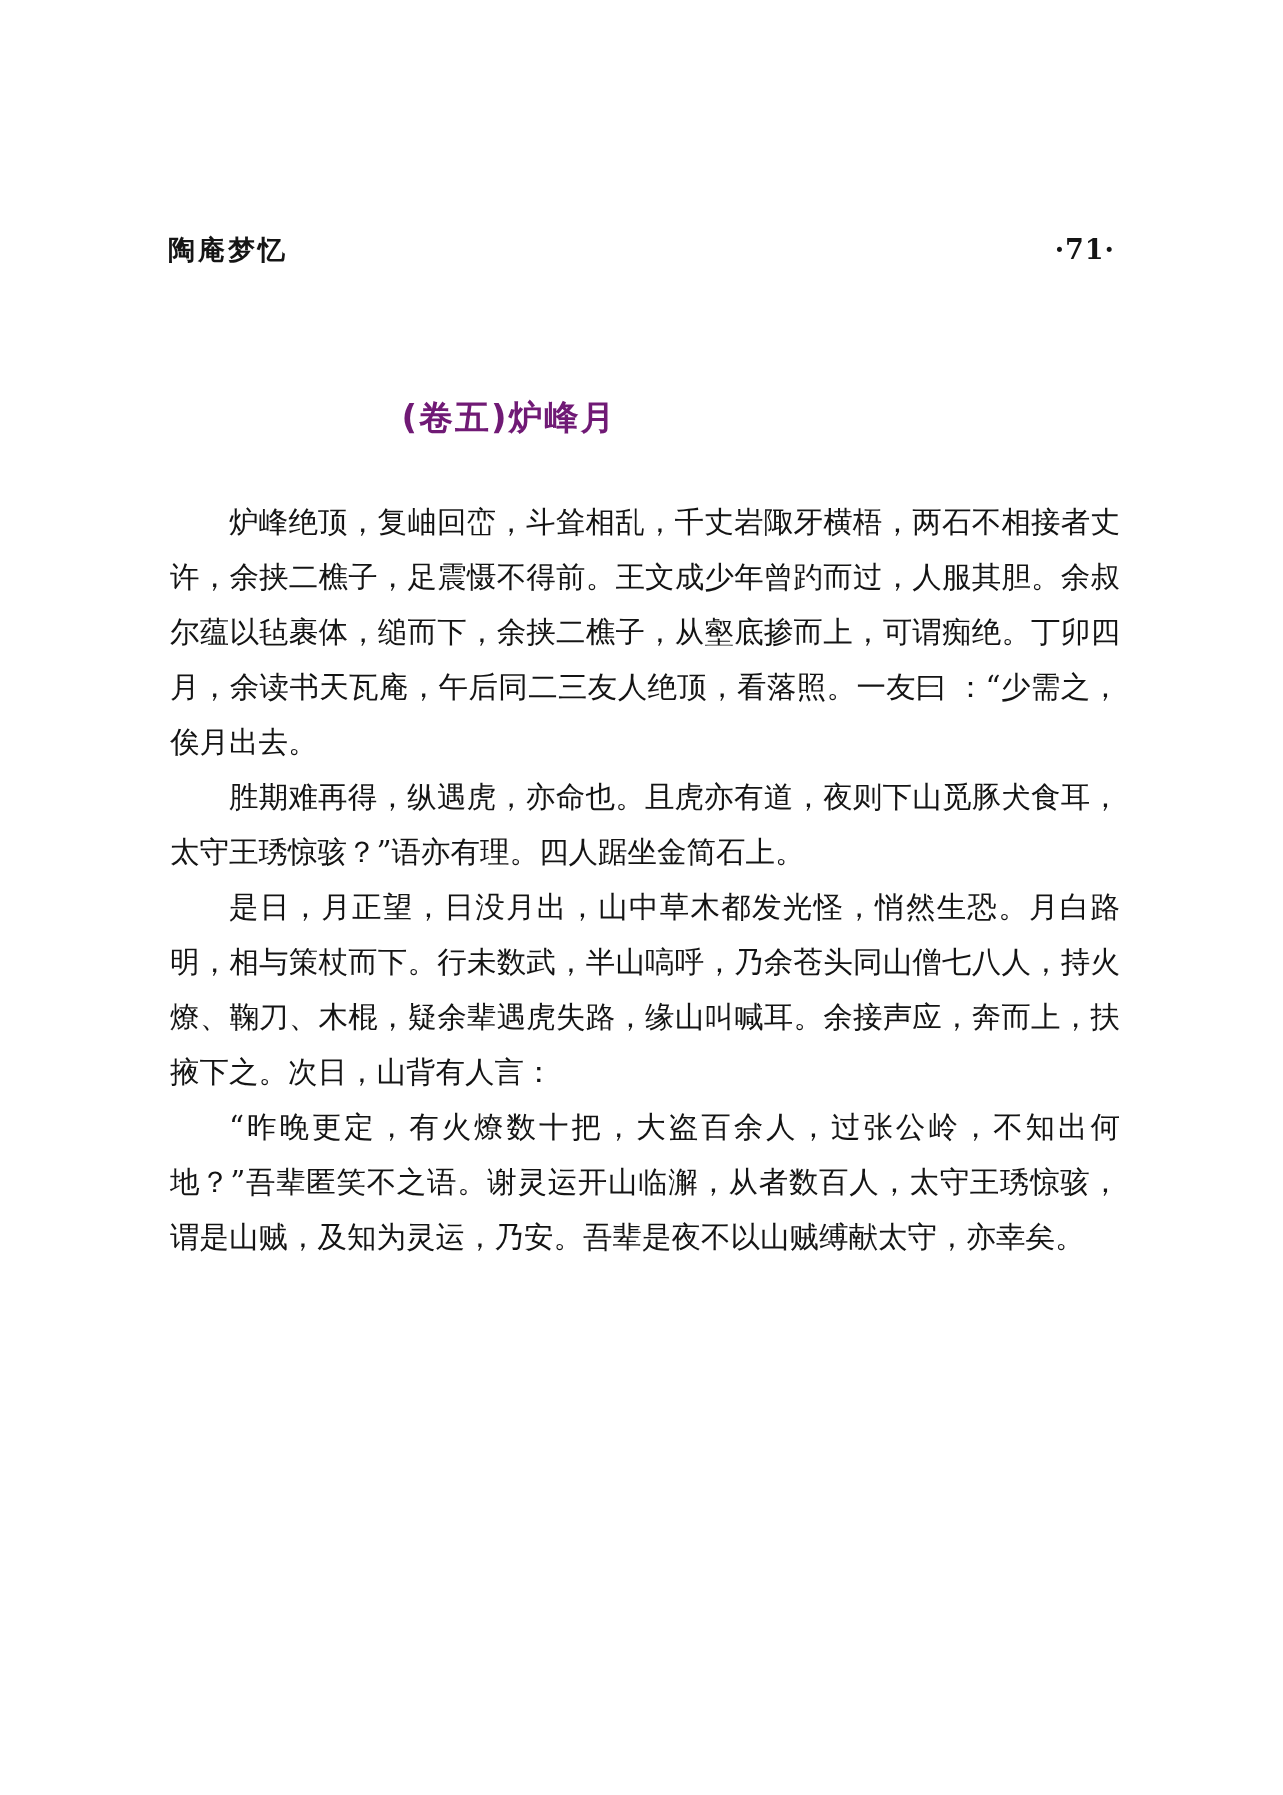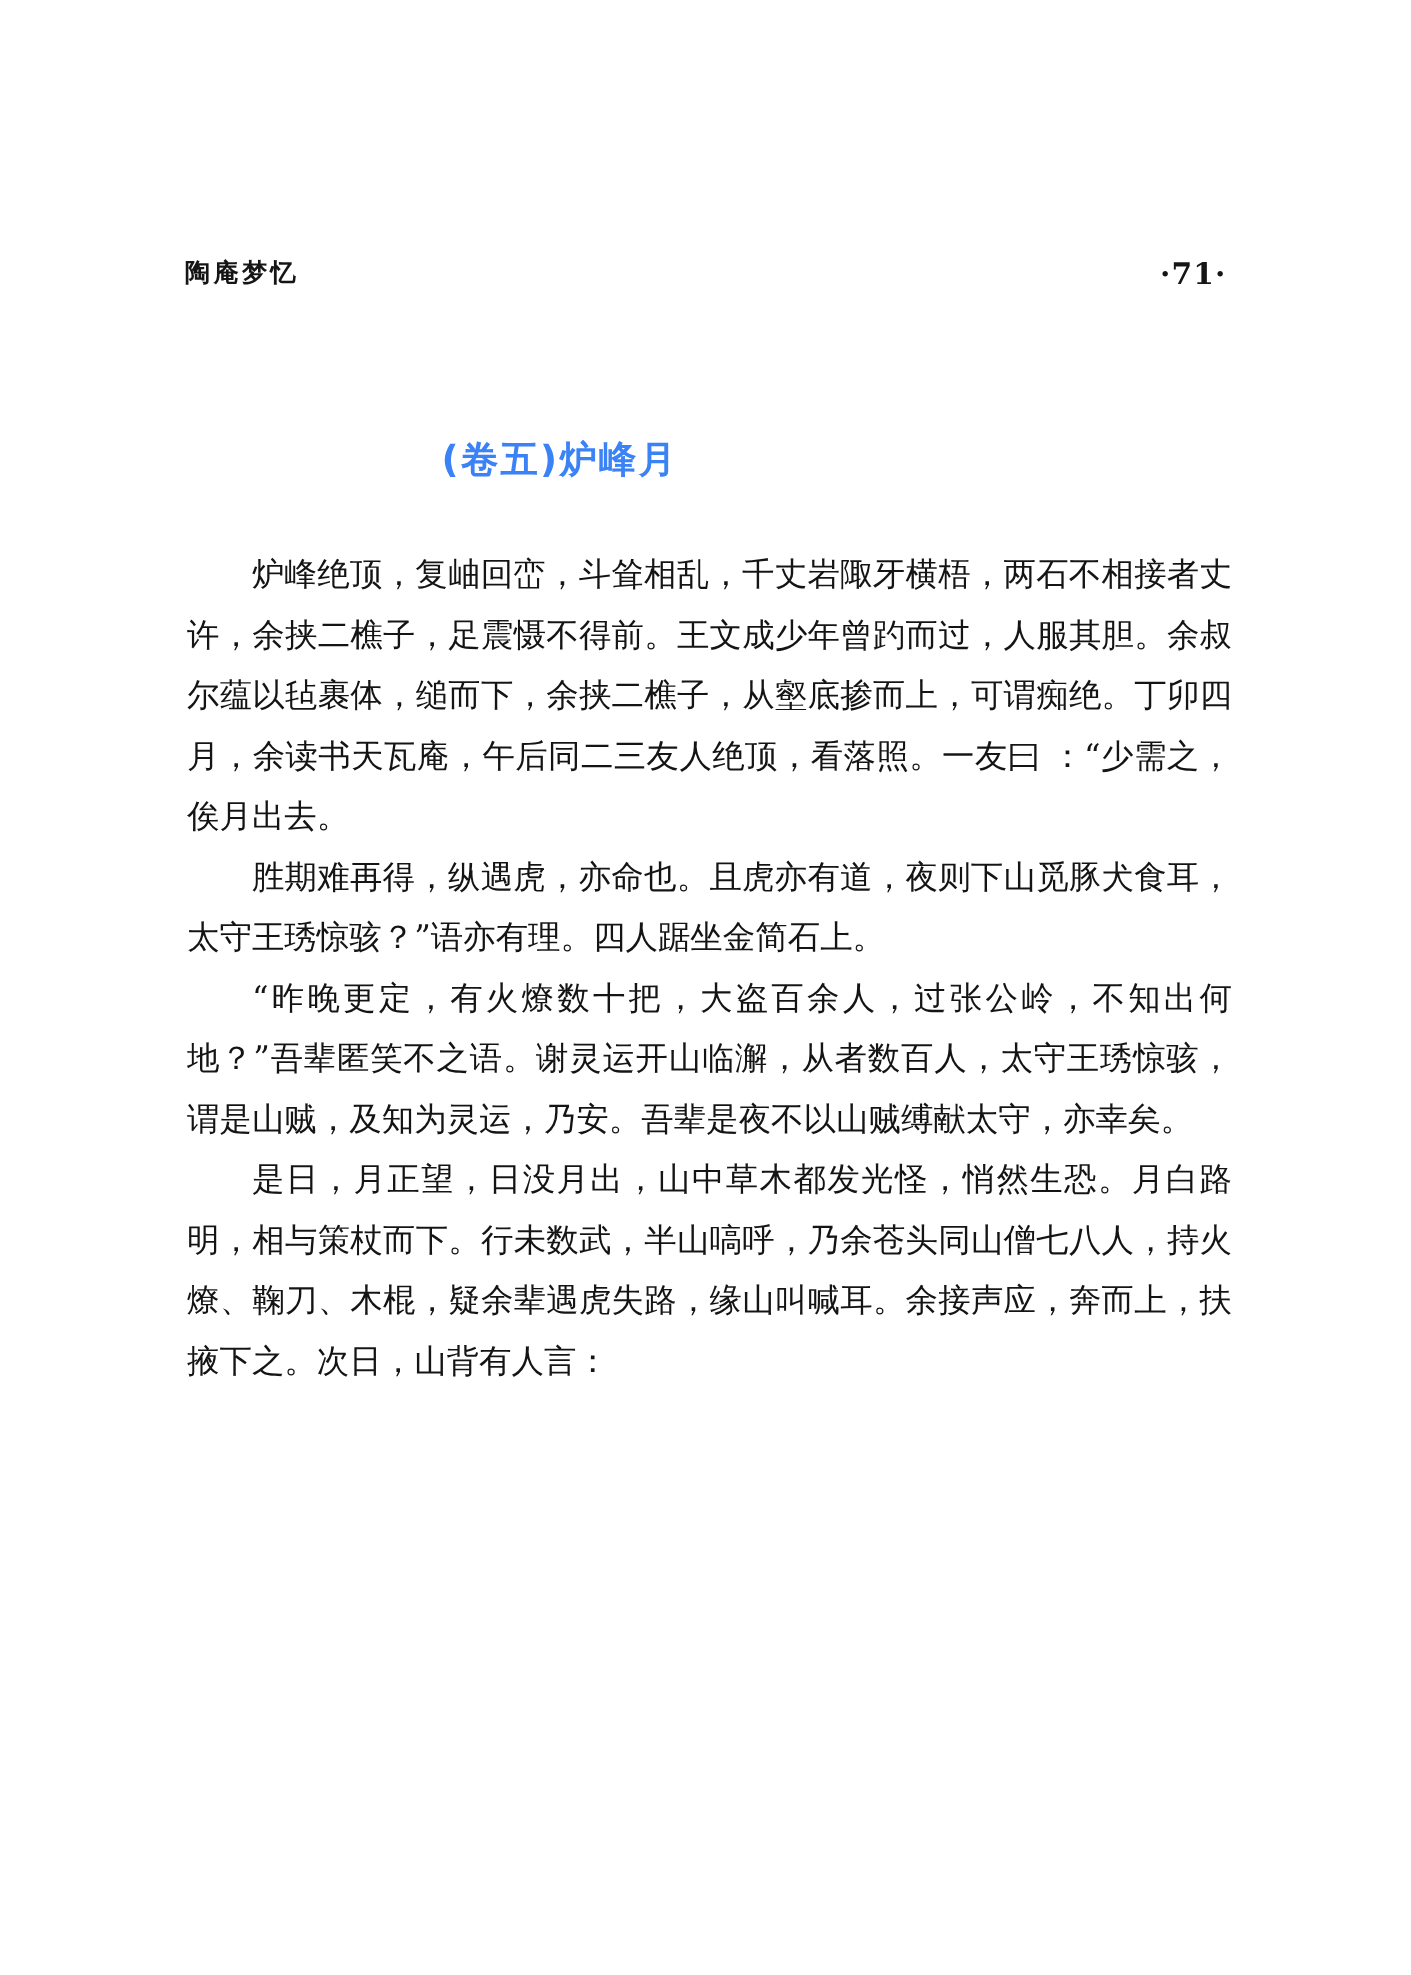--- a/index.html
+++ b/index.html
@@ -27,21 +27,21 @@
     position: absolute;
     left: 168px;
     top: 232px;
     width: 947px;
     height: 40px;
   }
   .header-title {
     position: absolute;
     left: 0;
     top: 0;
-    font-size: 23px;
+    font-size: 27px;
     font-weight: bold;
     letter-spacing: 3px;
     color: #151515;
     font-family: "DejaVu Sans", "Liberation Sans", sans-serif;
   }
   .page-number {
     position: absolute;
     right: 0;
     top: 2px;
     font-size: 27px;
@@ -52,21 +52,21 @@
     text-align: center;
   }
   .article-title {
     position: absolute;
     left: 0;
     top: 395px;
     width: 1018px;
     text-align: center;
     font-size: 34px;
     font-weight: bold;
-    color: #3b82f6;
+    color: #701a75;
     letter-spacing: 2px;
     font-family: "DejaVu Sans", "Liberation Sans", sans-serif;
   }
   .body-text {
     position: absolute;
     left: 170px;
     top: 495px;
     width: 950px;
     font-size: 29.5px;
     line-height: 55px;
@@ -90,17 +90,17 @@
   <div class="header">
     <div class="header-title">陶庵梦忆</div>
     <div class="page-number">·71·</div>
   </div>
 
   <div class="article-title">(卷五)炉峰月</div>
 
   <div class="body-text">
     <p class="para">炉峰绝顶，复岫回峦，斗耸相乱，千丈岩陬牙横梧，两石不相接者丈许，余挟二樵子，足震慑不得前。王文成少年曾趵而过，人服其胆。余叔尔蕴以毡裹体，缒而下，余挟二樵子，从壑底掺而上，可谓痴绝。丁卯四月，余读书天瓦庵，午后同二三友人绝顶，看落照。一友曰 ：“少需之，俟月出去。</p>
     <p class="para">胜期难再得，纵遇虎，亦命也。且虎亦有道，夜则下山觅豚犬食耳，太守王琇惊骇？”语亦有理。四人踞坐金简石上。</p>
+    <p class="para">是日，月正望，日没月出，山中草木都发光怪，悄然生恐。月白路明，相与策杖而下。行未数武，半山嗃呼，乃余苍头同山僧七八人，持火燎、鞠刀、木棍，疑余辈遇虎失路，缘山叫喊耳。余接声应，奔而上，扶掖下之。次日，山背有人言：</p>
     <p class="para">“昨晚更定，有火燎数十把，大盗百余人，过张公岭，不知出何地？”吾辈匿笑不之语。谢灵运开山临澥，从者数百人，太守王琇惊骇，谓是山贼，及知为灵运，乃安。吾辈是夜不以山贼缚献太守，亦幸矣。</p>
-    <p class="para">是日，月正望，日没月出，山中草木都发光怪，悄然生恐。月白路明，相与策杖而下。行未数武，半山嗃呼，乃余苍头同山僧七八人，持火燎、鞠刀、木棍，疑余辈遇虎失路，缘山叫喊耳。余接声应，奔而上，扶掖下之。次日，山背有人言：</p>
   </div>
 
 </div>
 
 </body></html>

